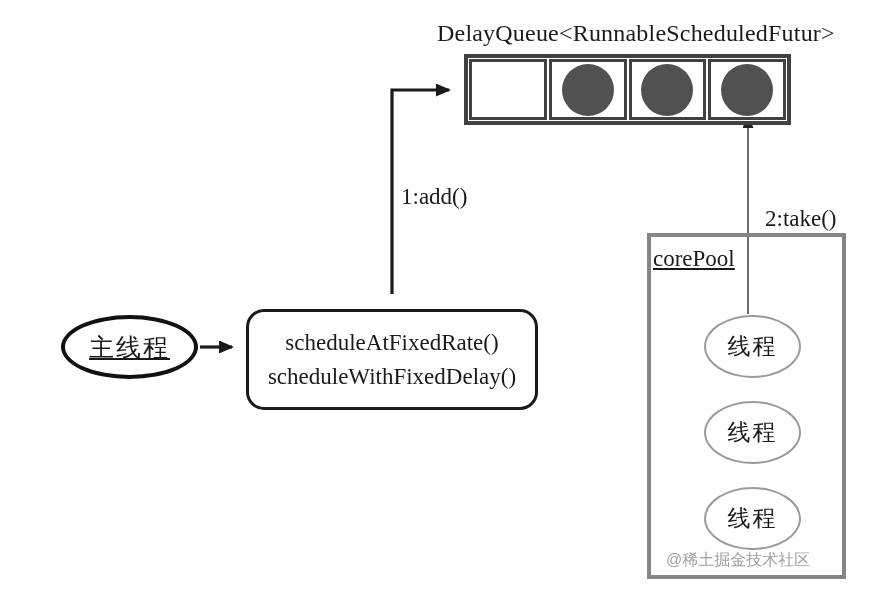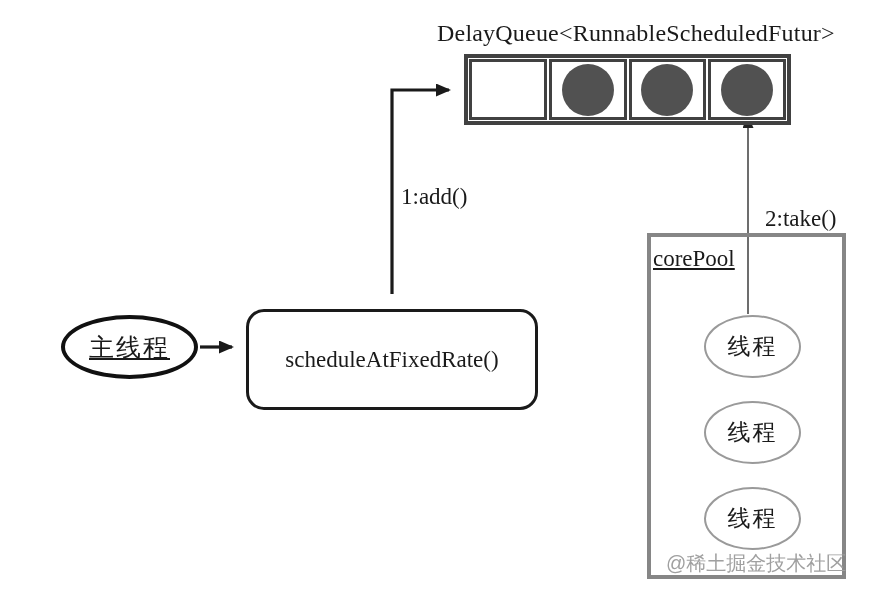--- a/index.html
+++ b/index.html
@@ -117,21 +117,21 @@
   .thread-3 { top: 487px; }
 
   
   .edge-label { font-size: 23px; white-space: nowrap; }
   .label-add  { left: 401px; top: 184px; }
   .label-take { left: 765px; top: 158px; margin-top: 48px; }
 
   
   .watermark {
     left: 666px; top: 550px;
-    font-size: 20px;
+    font-size: 16px;
     color: var(--watermark);
     font-family: "Liberation Sans", "DejaVu Sans", sans-serif;
     white-space: nowrap;
   }
 
   svg.wires { position: absolute; left: 0; top: 0; width: 881px; height: 595px; pointer-events: none; }
   .wire-bold { stroke: var(--ink); stroke-width: 3.2; fill: none; }
   .wire-thin { stroke: #3c3c3c; stroke-width: 1.5; fill: none; }
 </style>
 </head>
@@ -175,20 +175,21 @@
 
   <div class="abs edge-label label-add">1:add()</div>
   <div class="abs edge-label label-take">2:take()</div>
 
   <div class="abs main-thread">
     <span>主线程</span>
   </div>
 
   <div class="abs schedule-box">
     <span>scheduleAtFixedRate()</span>
+    <span>scheduleWithFixedDelay()</span>
   </div>
 
   <div class="abs core-pool"></div>
   <div class="abs core-pool-label">corePool</div>
 
   <div class="abs thread-ellipse thread-1">
     <span>线程</span>
   </div>
   <div class="abs thread-ellipse thread-2">
     <span>线程</span>

